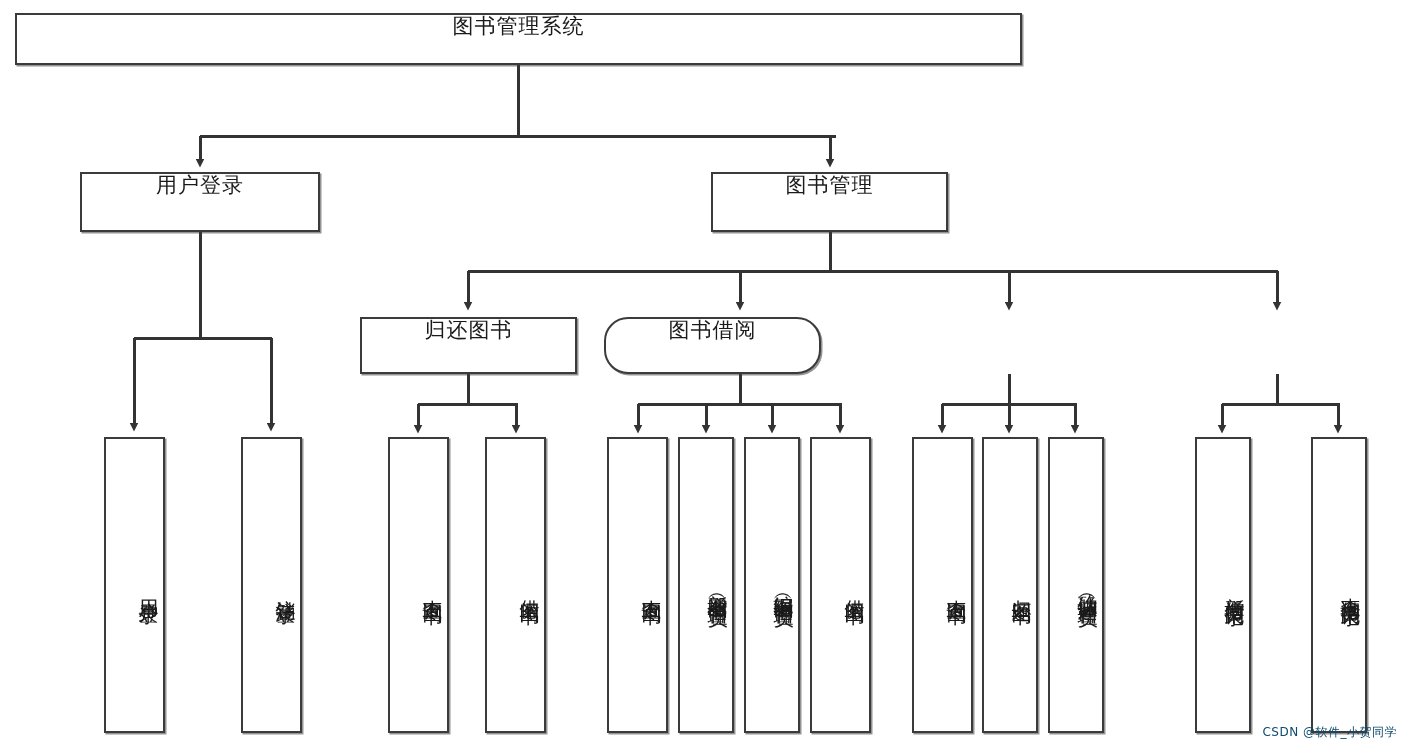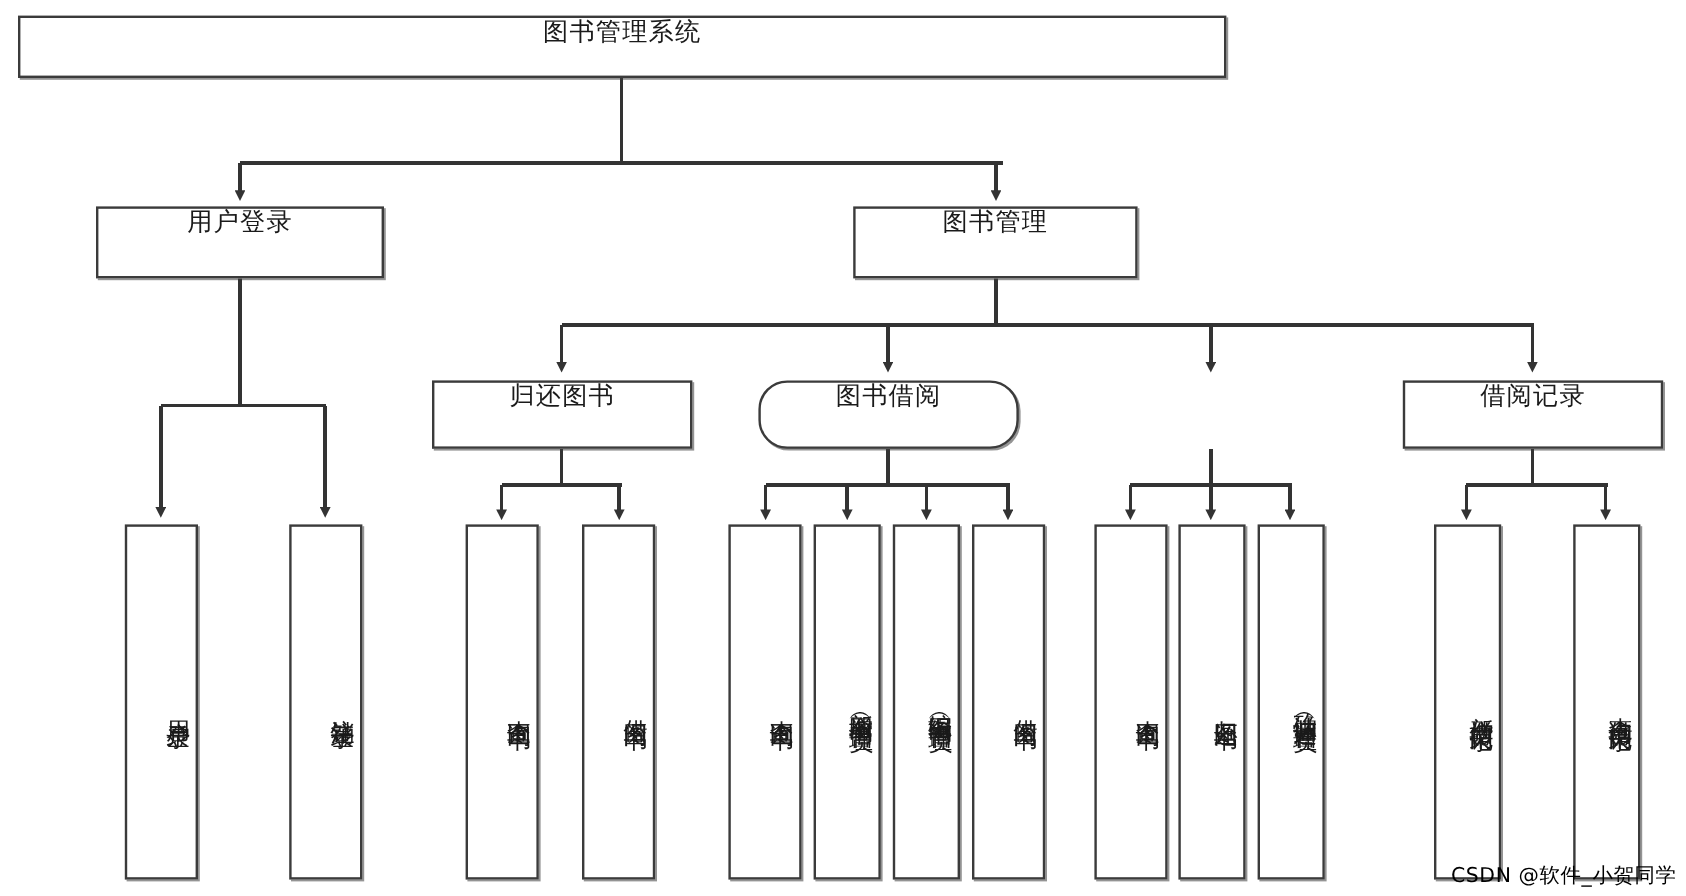--- a/index.html
+++ b/index.html
@@ -50,22 +50,22 @@
     justify-content: center;
   }
   .node-label {
     display: block;
     white-space: pre;
   }
   #watermark {
     position: absolute;
     right: 8px;
     bottom: 6px;
-    font-size: 17px;
-    color: #000000;
+    font-size: 12px;
+    color: #0c4a6e;
     letter-spacing: 0.5px;
     white-space: nowrap;
     pointer-events: none;
     font-family: "DejaVu Sans", "Liberation Sans", sans-serif;
   }
 </style>
 </head>
 <body>
 
 <div id="diagram-root">
@@ -129,28 +129,25 @@
   </div>
 
   <div class="node horizontal" style="left:711px; top:172px; width:237px; height:60px;">
     <span class="node-label">图书管理</span>
   </div>
 
   <div class="node horizontal" style="left:360px; top:317px; width:217px; height:57px;">
     <span class="node-label">归还图书</span>
   </div>
 
-  <div class="node horizontal" style="left:632px; top:317px; width:217px; height:57px;border-radius:24px;">
+  <div class="node horizontal" style="left:604px; top:317px; width:217px; height:57px;border-radius:24px;">
     <span class="node-label">图书借阅</span>
   </div>
 
 
-  <div class="node horizontal" style="left:1169px; top:317px; width:217px; height:57px;">
-    <span class="node-label">借阅记录</span>
-  </div>
 
   <div class="node vertical" style="left:104px; top:437px; width:61px; height:296px;">
     <span class="node-label">用户登录</span>
   </div>
 
   <div class="node vertical" style="left:241px; top:437px; width:61px; height:296px;">
     <span class="node-label">注销登录</span>
   </div>
 
   <div class="node vertical" style="left:388px; top:437px; width:61px; height:296px;">

